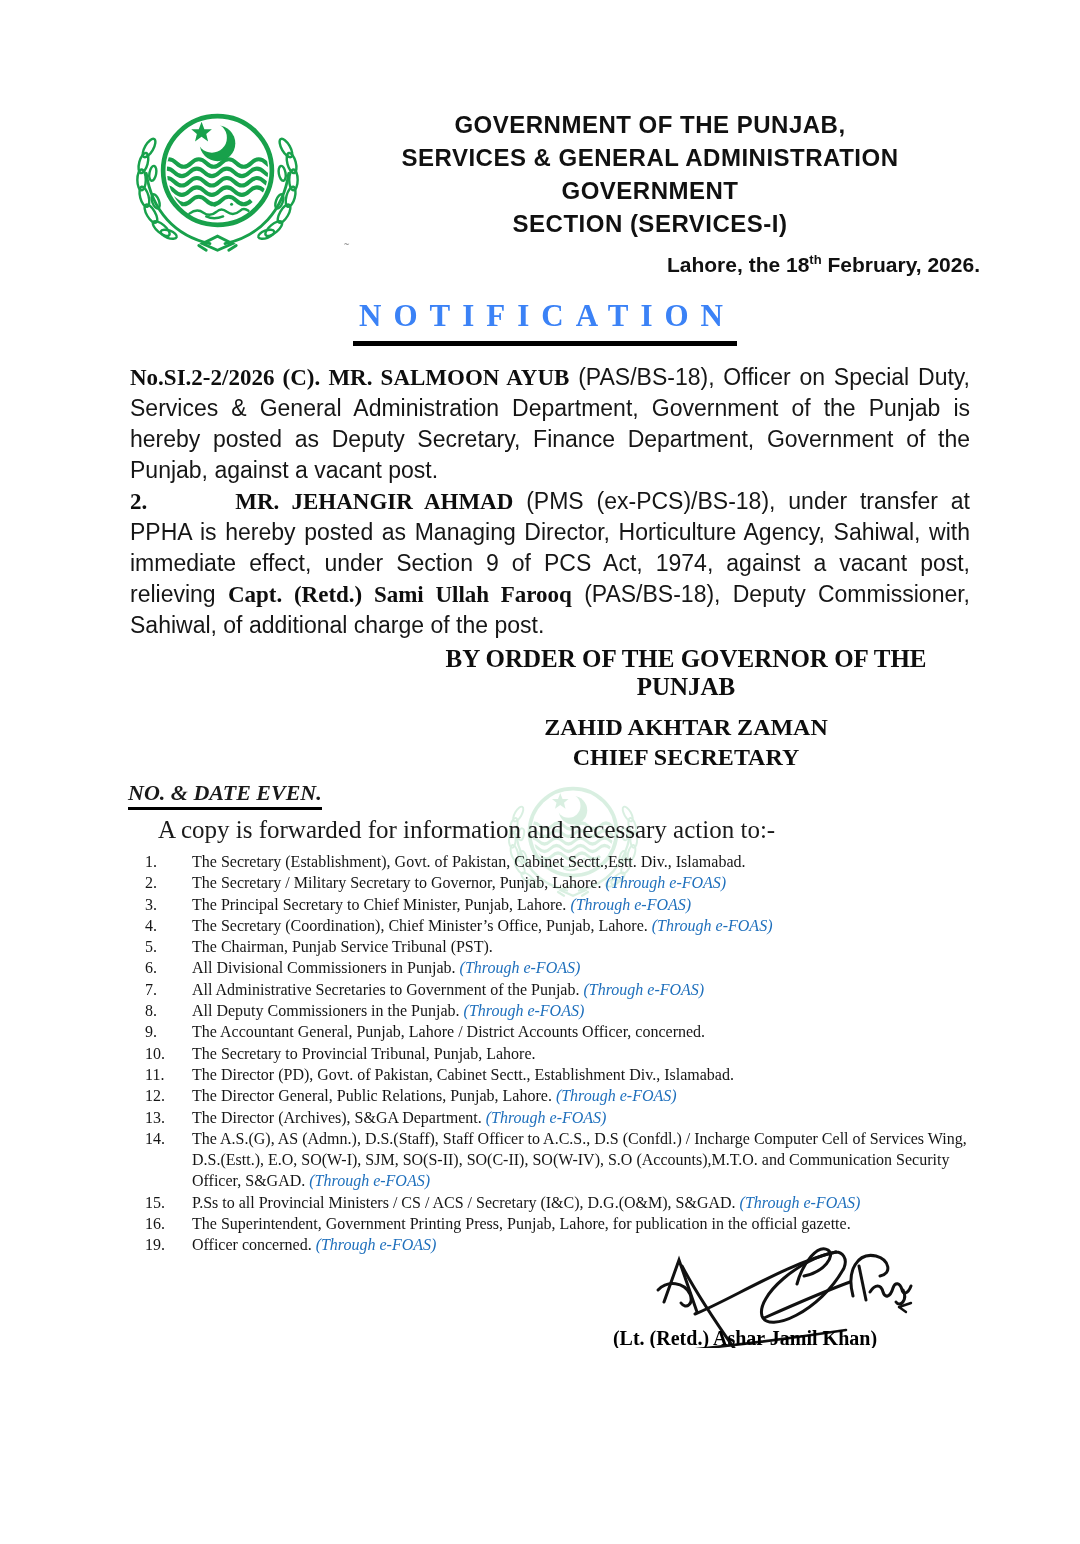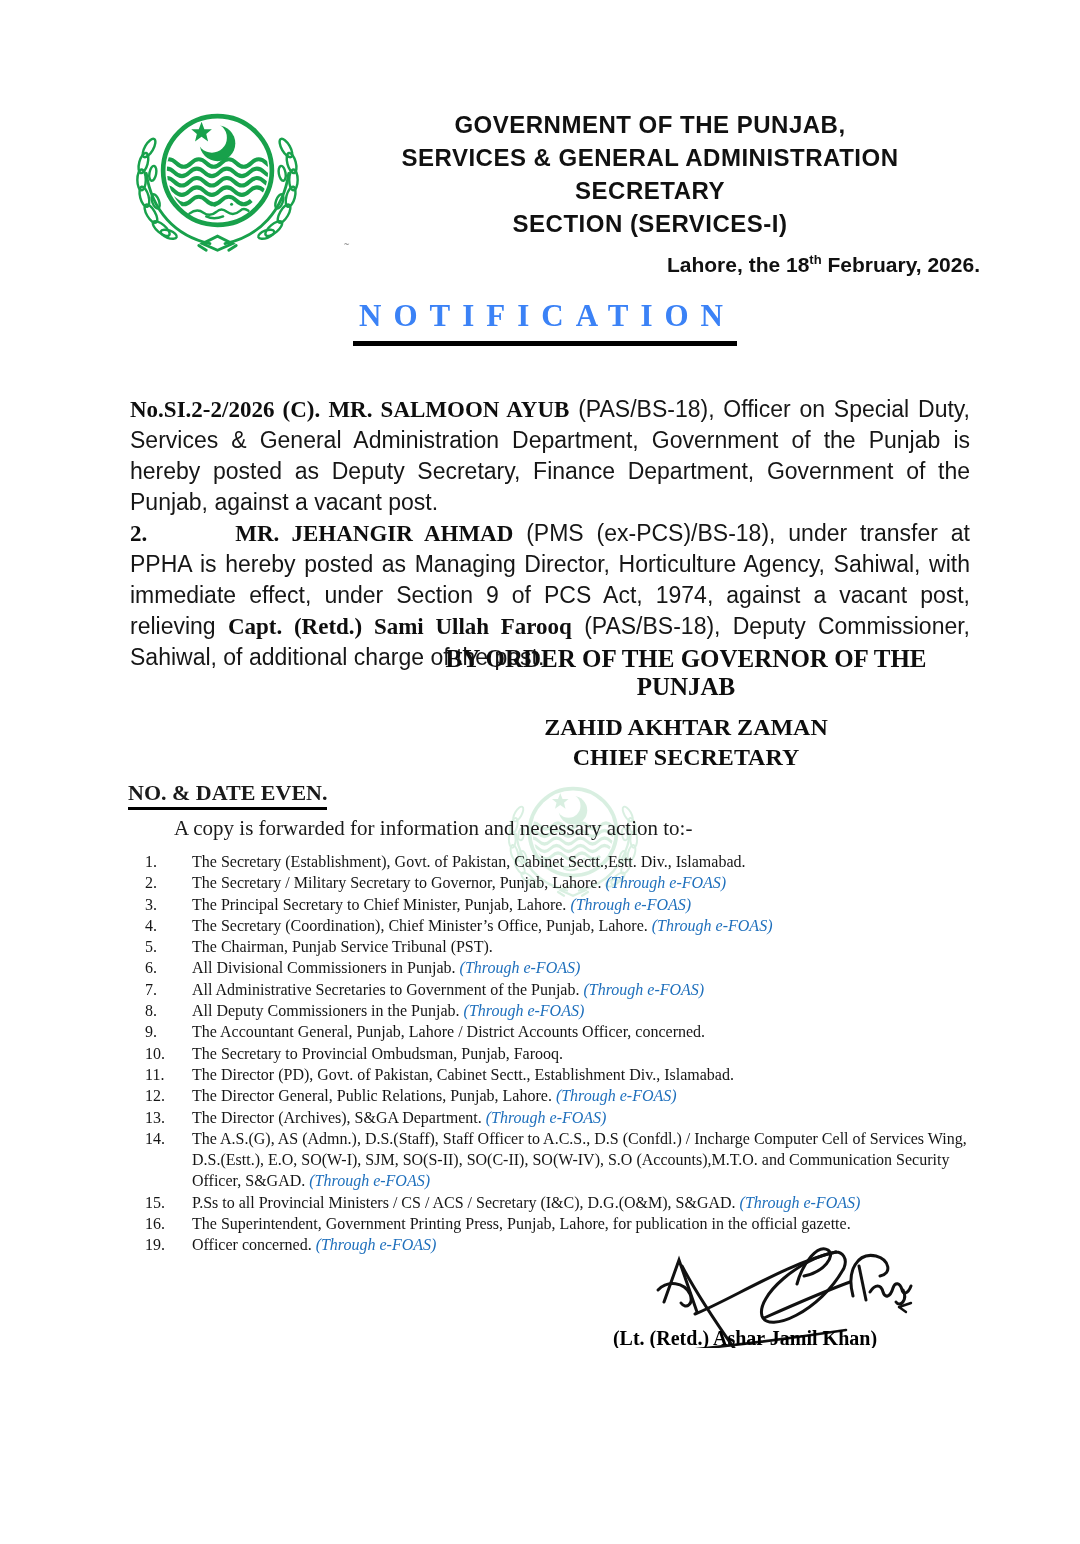--- a/index.html
+++ b/index.html
@@ -20,35 +20,35 @@
   .scan-mark{position:absolute;left:344px;top:240px;color:#9a9a9a;font-size:16px;
        font-family:"Liberation Serif",serif;}
 
   
   .title-wrap{position:absolute;left:130px;top:298px;width:830px;text-align:center;}
   .title{display:inline-block;font-family:"Liberation Serif",serif;font-weight:bold;
        font-size:31px;letter-spacing:12px;border-bottom:5px solid #000;padding:0 2px 7px 6px;color:#3b82f6;}
 
   
   .para{position:absolute;left:130px;width:840px;text-align:justify;
-       font-family:"Liberation Sans",sans-serif;font-size:23px;line-height:31px;color:#161616;margin-top:32px;}
+       font-family:"Liberation Sans",sans-serif;font-size:23px;line-height:31px;color:#161616;}
   .p1{top:362px;}
   .p2{top:486px;}
   .bserif{font-family:"Liberation Serif",serif;font-weight:bold;color:#0e0e0e;}
   .tab{display:inline-block;width:88px;}
 
   .by-order{position:absolute;left:402px;top:645px;width:568px;text-align:center;
        font-family:"Liberation Serif",serif;font-weight:bold;font-size:25px;color:#0e0e0e;}
   .signatory{position:absolute;left:402px;top:712px;width:568px;text-align:center;
        font-family:"Liberation Serif",serif;font-weight:bold;font-size:24px;line-height:30px;color:#0e0e0e;}
 
   .no-date{position:absolute;left:128px;top:780px;font-family:"Liberation Serif",serif;
        font-weight:bold;font-size:22px;}
-  .no-date span{border-bottom:3px solid #000;padding-bottom:2px;}
-  .copy-line{position:absolute;left:158px;top:816px;font-size:21px;font-family:"Liberation Serif",serif;margin-left:16px;}
+  .no-date span{border-bottom:3px solid #000;padding-bottom:2px;font-style:italic;}
+  .copy-line{position:absolute;left:158px;top:816px;font-size:25px;font-family:"Liberation Serif",serif;}
 
   
   .dist{position:absolute;left:145px;top:851px;width:842px;font-size:16px;line-height:21.3px;
        font-family:"Liberation Serif",serif;color:#151515;}
   .drow{display:flex;align-items:flex-start;}
   .dnum{width:47px;flex:0 0 47px;}
   .dtext{flex:1;}
   .efoas{font-style:italic;}
 
   
@@ -125,21 +125,21 @@
         <circle cx="97" cy="109" r="1.6" fill="#18a14b"></circle>
         <circle cx="115" cy="108" r="1.6" fill="#18a14b"></circle>
       </symbol>
     </defs>
     <use href="#crest"></use>
   </svg>
 
   <div class="hdr">
     <div>GOVERNMENT OF THE PUNJAB,</div>
     <div>SERVICES &amp; GENERAL ADMINISTRATION</div>
-    <div>SECRETARY</div>
+    <div>GOVERNMENT</div>
     <div>SECTION (SERVICES-I)</div>
   </div>
 
   <div class="scan-mark">˜</div>
 
   <div class="dateline"><span>Lahore, the 18</span><sup>th</sup><span> February, 2026.</span></div>
 
   <div class="title-wrap">
     <span class="title" id="doc-title">NOTIFICATION</span>
   </div>
@@ -204,21 +204,21 @@
       <div class="dtext"><span class="rtext">All Deputy Commissioners in the Punjab.</span> <span class="efoas" style="color: rgb(30, 111, 188);">(Through e-FOAS)</span></div>
     </div>
 
     <div class="drow">
       <div class="dnum">9.</div>
       <div class="dtext"><span class="rtext">The Accountant General, Punjab, Lahore / District Accounts Officer, concerned.</span> </div>
     </div>
 
     <div class="drow">
       <div class="dnum">10.</div>
-      <div class="dtext"><span class="rtext">The Secretary to Provincial Ombudsman, Punjab, Farooq.</span> </div>
+      <div class="dtext"><span class="rtext">The Secretary to Provincial Tribunal, Punjab, Lahore.</span> </div>
     </div>
 
     <div class="drow">
       <div class="dnum">11.</div>
       <div class="dtext"><span class="rtext">The Director (PD), Govt. of Pakistan, Cabinet Sectt., Establishment Div., Islamabad.</span> </div>
     </div>
 
     <div class="drow">
       <div class="dnum">12.</div>
       <div class="dtext"><span class="rtext">The Director General, Public Relations, Punjab, Lahore.</span> <span class="efoas" style="color: rgb(30, 111, 188);">(Through e-FOAS)</span></div>

